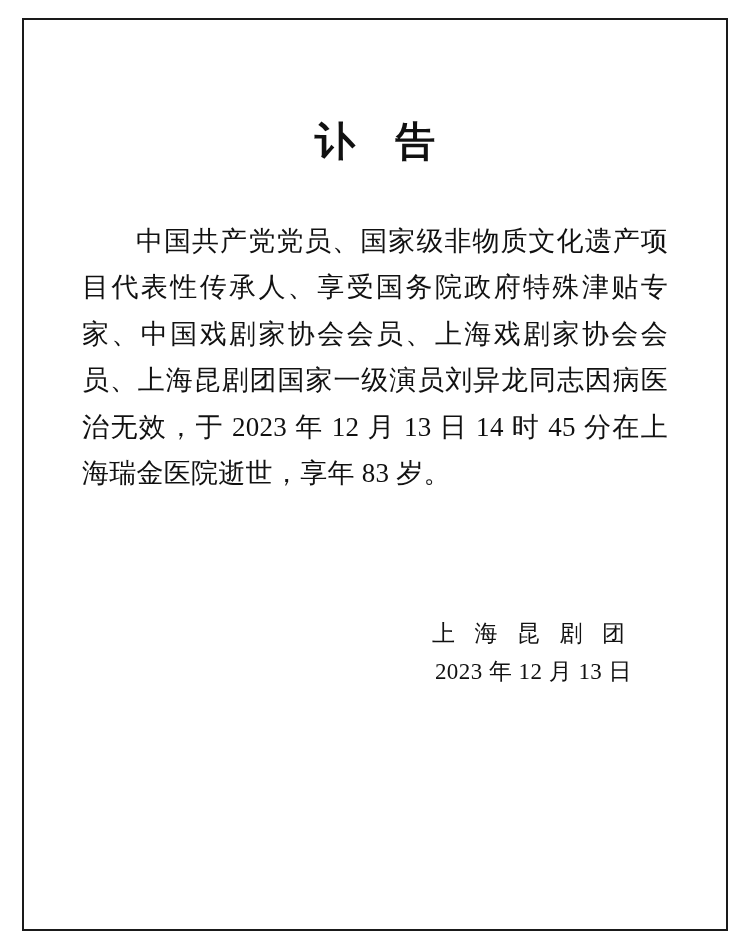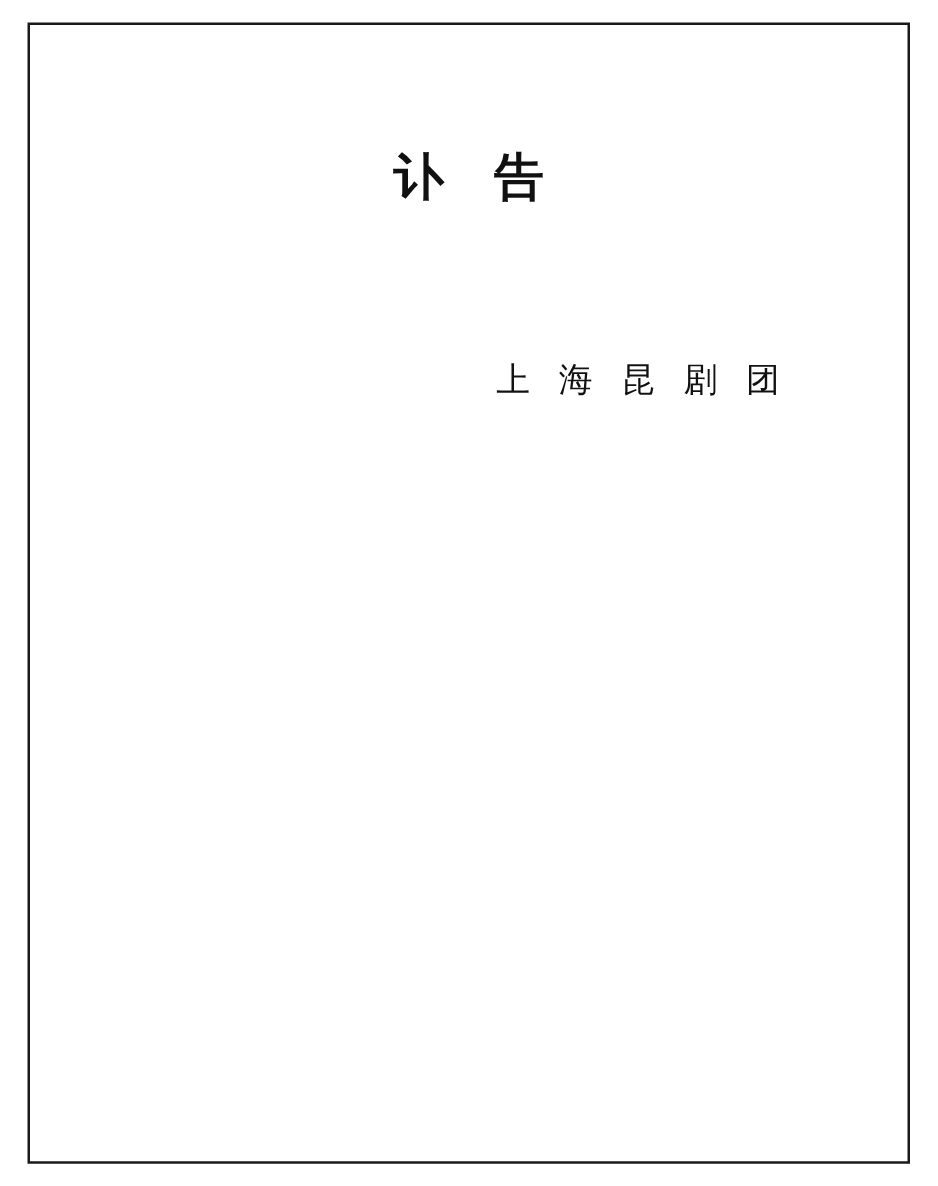--- a/index.html
+++ b/index.html
@@ -68,21 +68,21 @@
   }
 
   .para {
     margin: 0 0 4px 0;
     text-indent: 2em;
   }
 
   .signature {
     margin-top: 118px;
     text-align: right;
-    font-size: 27px;
+    font-size: 23px;
     line-height: 1.65;
     padding-right: 36px;
   }
 
   .sig-org {
     letter-spacing: 0.30em;
     text-indent: 0.30em;
   }
 
   .sig-date {
@@ -92,21 +92,23 @@
 </head>
 <body>
 
 <div class="page">
   <div class="frame">
     <div class="inner">
 
       <h1 class="doc-title">讣 告</h1>
 
       <div class="body-text">
+        <p class="para">中国共产党党员、国家级非物质文化遗产项目代表性传承人、享受国务院政府特殊津贴专家、中国戏剧家协会会员、上海戏剧家协会会员、上海昆剧团国家一级演员刘异龙同志因病医治无效，于 2023 年 12 月 13 日 14 时 45 分在上海瑞金医院逝世，享年 83 岁。</p>
       </div>
 
       <div class="signature">
         <div class="sig-org">上 海 昆 剧 团</div>
+        <div class="sig-date">2023 年 12 月 13 日</div>
       </div>
 
     </div>
   </div>
 </div>
 
 </body></html>

